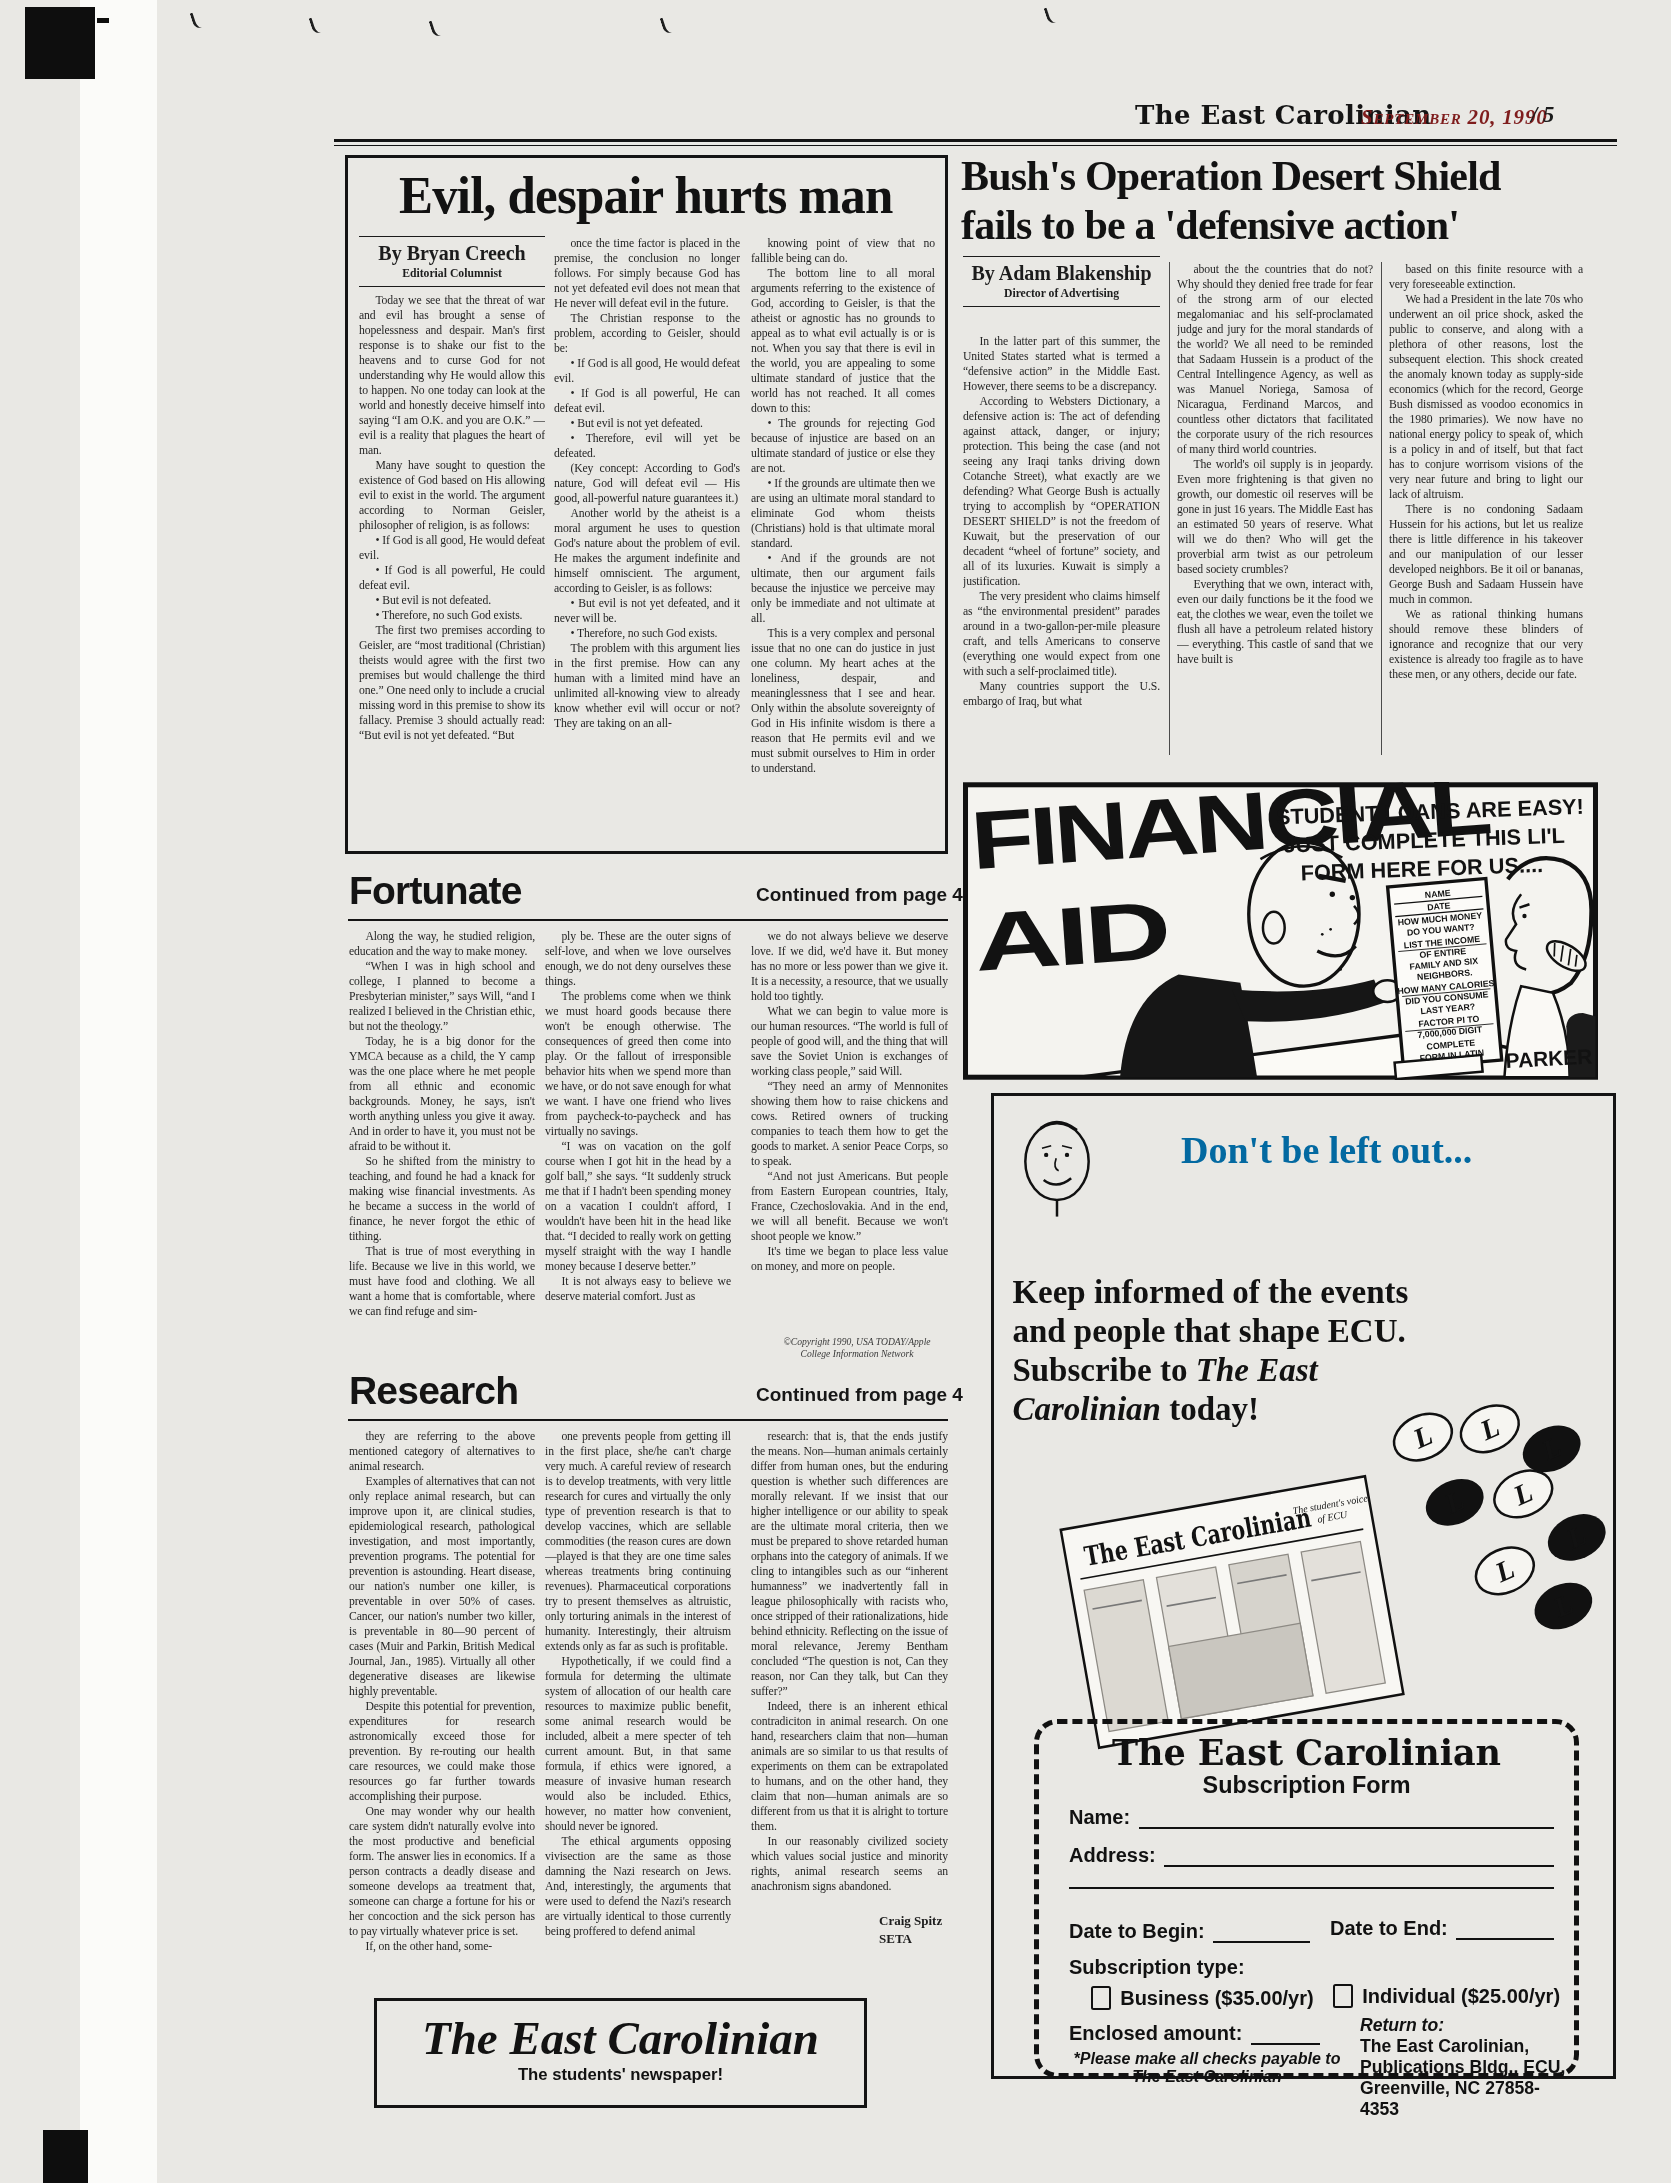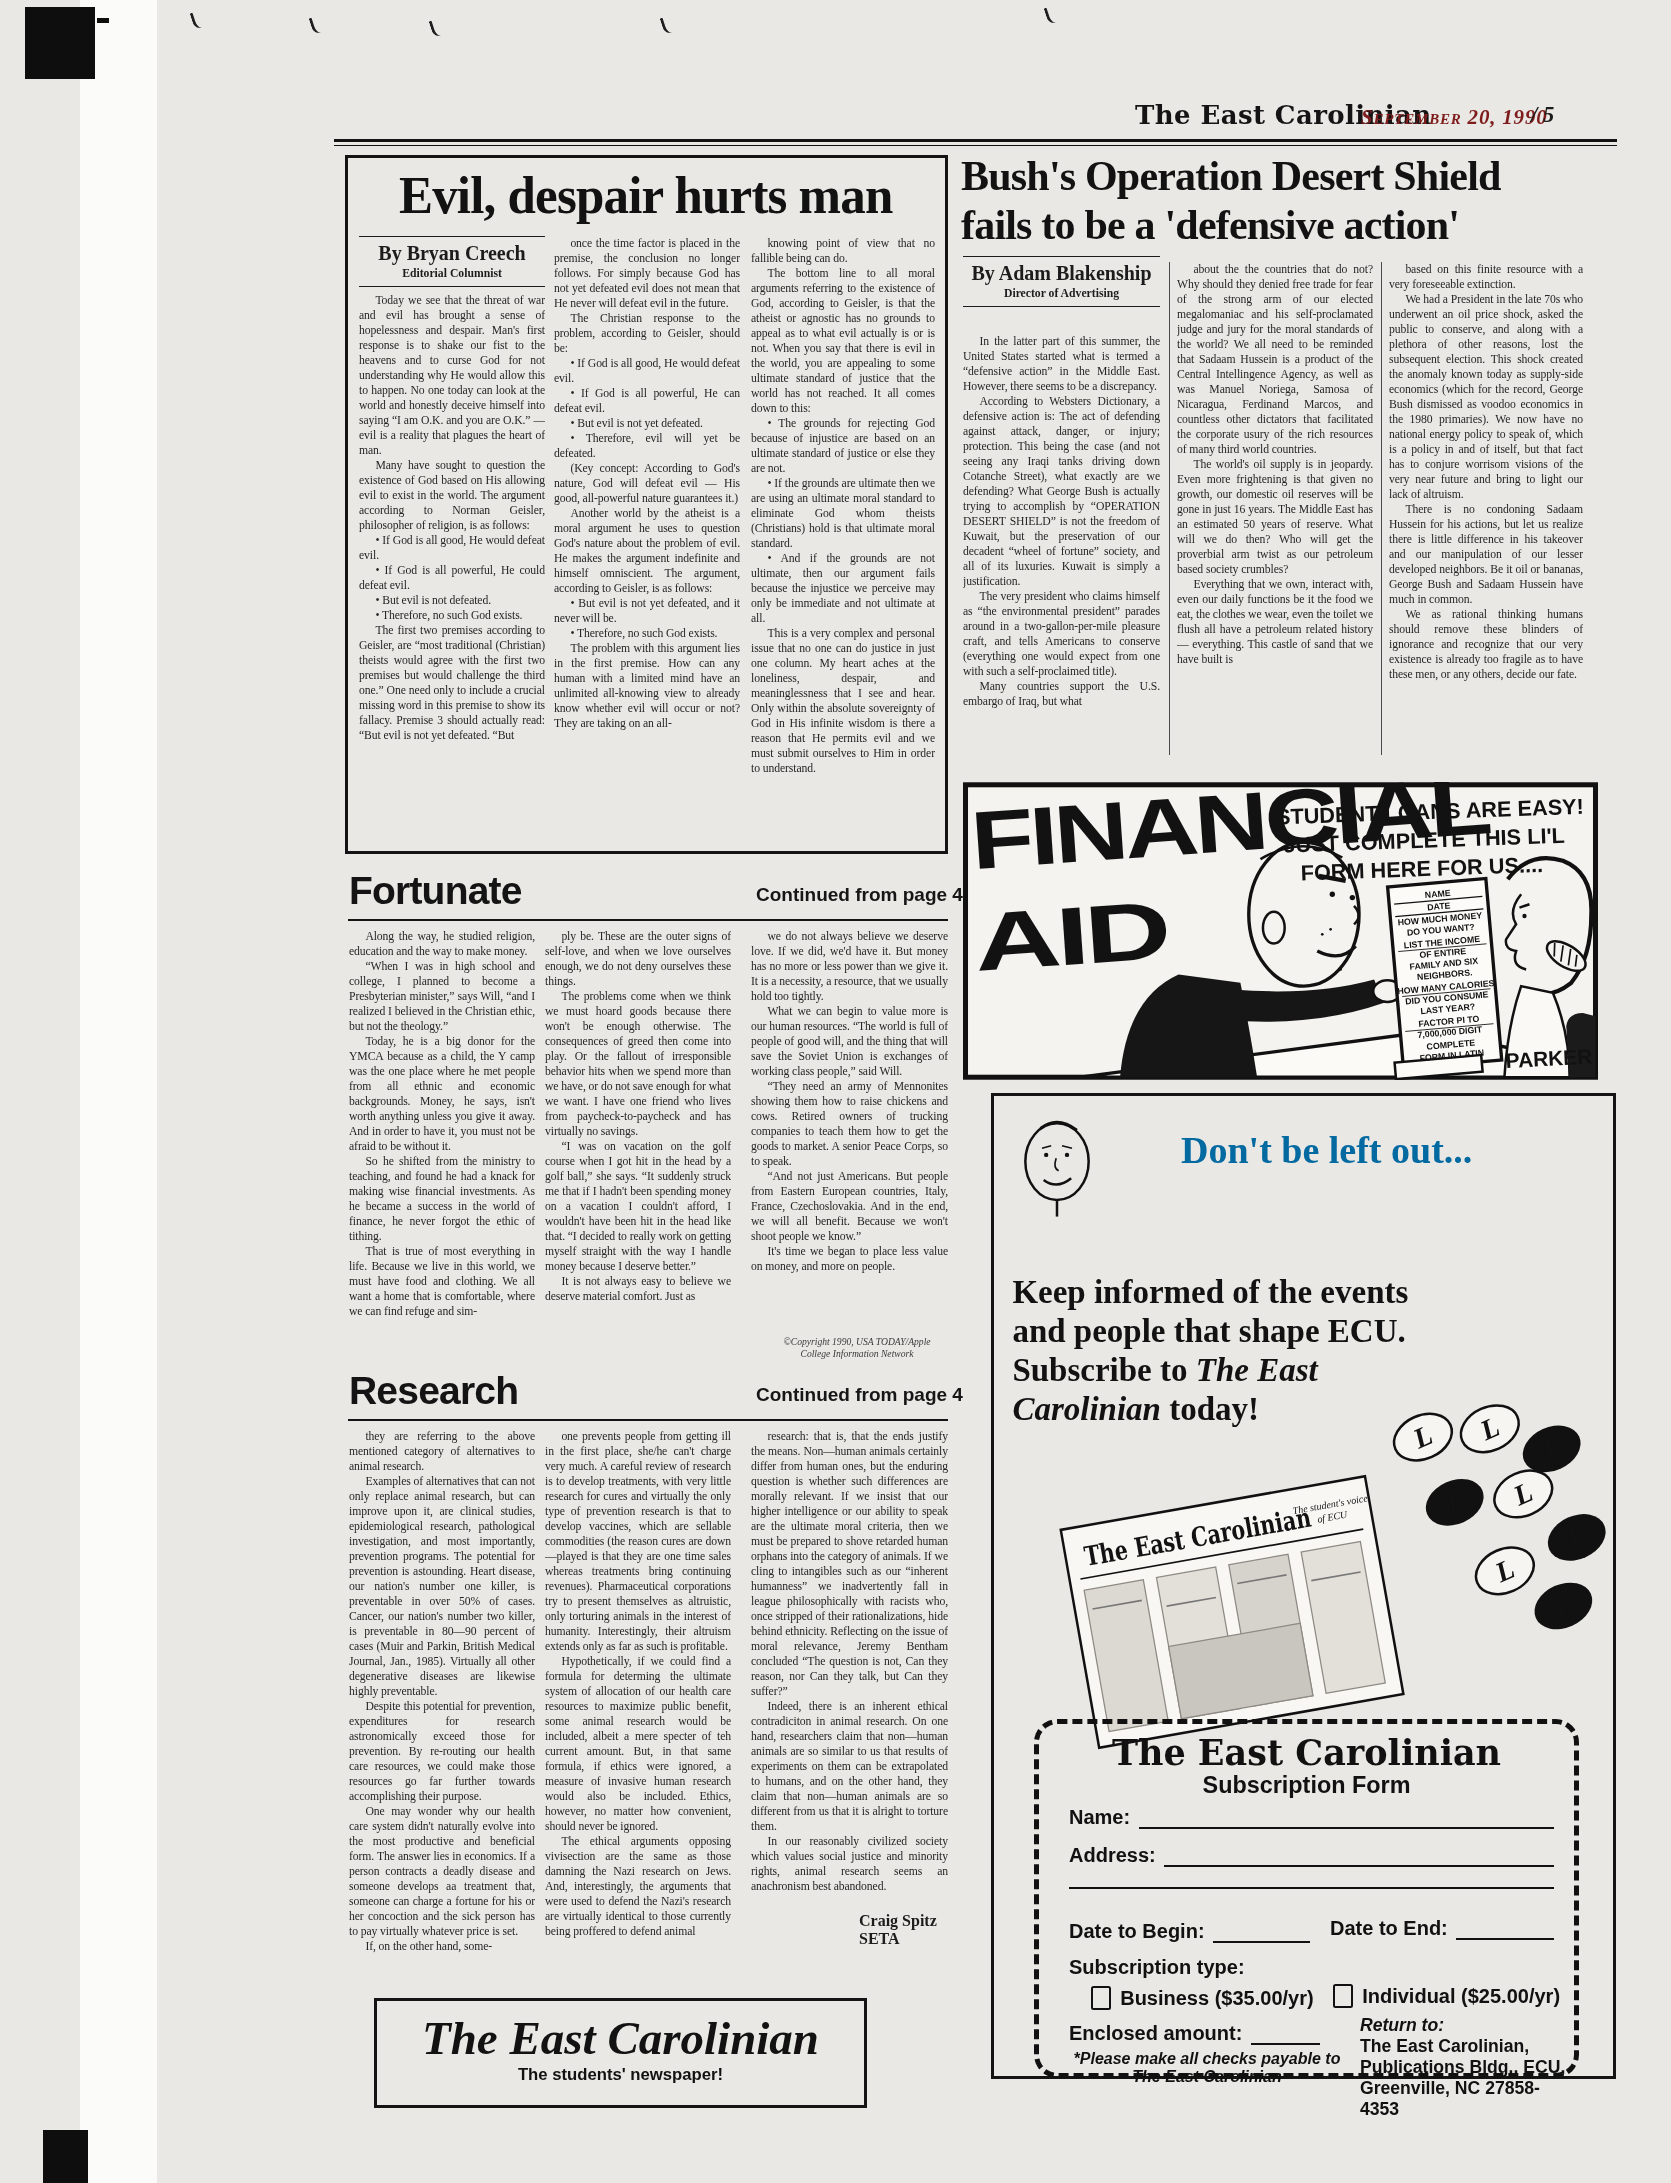--- a/index.html
+++ b/index.html
@@ -29,21 +29,21 @@
   .colwrap { display:flex; flex-direction:column; }
   .coltext { flex:1 1 auto; overflow:hidden; text-align:justify; font-size:11.7px; line-height:15px; letter-spacing:-0.1px; color:#262626; }
   .coltext p { margin:0; text-indent:1.4em; }
   .vrule { width:0.8px; background:#4a4a4a; }
 
   
   .sec-head { font-family:"Liberation Sans", sans-serif; font-weight:bold; font-size:39px; letter-spacing:-0.8px; color:#141414; }
   .continued { font-family:"Liberation Sans", sans-serif; font-weight:bold; font-size:19px; color:#161616; }
   .credit { font-size:9.6px; font-style:italic; text-align:center; color:#3a3a3a; line-height:11.7px; }
   .credit p { text-indent:0; }
-  .sig { font-weight:bold; font-size:16px; line-height:18.4px; color:#1d1d1d; }
+  .sig { font-weight:bold; font-size:13px; line-height:18.4px; color:#1d1d1d;margin-left:20px; }
 
   
   .ad-head { font-weight:bold; font-size:38px; color:#0369a1; }
   .ad-pitch { font-weight:bold; font-size:33px; line-height:39px; color:#121212; }
   .ad-pitch .it { font-style:italic; }
   .sub-form { border:5px dashed #111; border-radius:23.4px; }
   .form-title { font-family:"DejaVu Serif", serif; font-weight:bold; font-size:35px; text-align:center; color:#111; }
   .form-sub { font-family:"Liberation Sans", sans-serif; font-weight:bold; font-size:23.4px; text-align:center; color:#111; }
   .frow { display:flex; align-items:flex-end; font-family:"Liberation Sans", sans-serif; font-weight:bold; font-size:20px; color:#111; }
   .fline { border-bottom:2.5px solid #111; flex:1 1 auto; height:1.1em; margin-left:8.4px; }
@@ -267,21 +267,21 @@
       <p>If, on the other hand, some-</p>
     </div>
   <div class="abs coltext" style="left:545px;top:1429px;width:186px;height:539px;">
       <p>one prevents people from getting ill in the first place, she/he can't charge very much. A careful review of research is to develop treatments, with very little research for cures and virtually the only type of prevention research is that to develop vaccines, which are sellable commodities (the reason cures are down—played is that they are one time sales whereas treatments bring continuing revenues). Pharmaceutical corporations try to present themselves as altruistic, only torturing animals in the interest of humanity. Interestingly, their altruism extends only as far as such is profitable.</p>
       <p>Hypothetically, if we could find a formula for determing the ultimate system of allocation of our health care resources to maximize public benefit, some animal research would be included, albeit a mere specter of teh current amount. But, in that same formula, if ethics were ignored, a measure of invasive human research would also be included. Ethics, however, no matter how convenient, should never be ignored.</p>
       <p>The ethical arguments opposing vivisection are the same as those damning the Nazi research on Jews. And, interestingly, the arguments that were used to defend the Nazi's research are virtually identical to those currently being proffered to defend animal</p>
     </div>
   <div class="abs coltext" style="left:751px;top:1429px;width:197px;height:468px;">
       <p>research: that is, that the ends justify the means. Non—human animals certainly differ from human ones, but the enduring question is whether such differences are morally relevant. If we insist that our higher intelligence or our ability to speak are the ultimate moral criteria, then we must be prepared to shove retarded human orphans into the category of animals. If we cling to intangibles such as our “inherent humanness” we inadvertently fall in league philosophically with racists who, once stripped of their rationalizations, hide behind ethnicity. Reflecting on the issue of moral relevance, Jeremy Bentham concluded “The question is not, Can they reason, nor Can they talk, but Can they suffer?”</p>
       <p>Indeed, there is an inherent ethical contradiciton in animal research. On one hand, researchers claim that non—human animals are so similar to us that results of experiments on them can be extrapolated to humans, and on the other hand, they claim that non—human animals are so different from us that it is alright to torture them.</p>
-      <p>In our reasonably civilized society which values social justice and minority rights, animal research seems an anachronism best abandoned.</p>
+      <p>In our reasonably civilized society which values social justice and minority rights, animal research seems an anachronism signs abandoned.</p>
     </div>
   <div class="abs sig" style="left:859px;top:1912px;">
     <div>Craig Spitz</div>
     <div>SETA</div>
   </div>
 
   <div class="abs boxed" style="left:991px;top:1093px;width:625px;height:986px;">
 
     <svg class="abs" style="left:13.4px;top:11.7px;" width="100" height="113" viewBox="0 0 120 135">
       <ellipse cx="60" cy="64" rx="38" ry="46" fill="none" stroke="#111" stroke-width="3"></ellipse>

